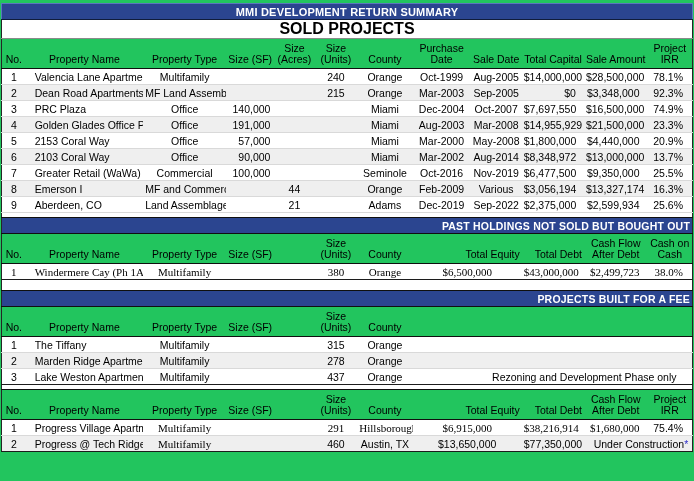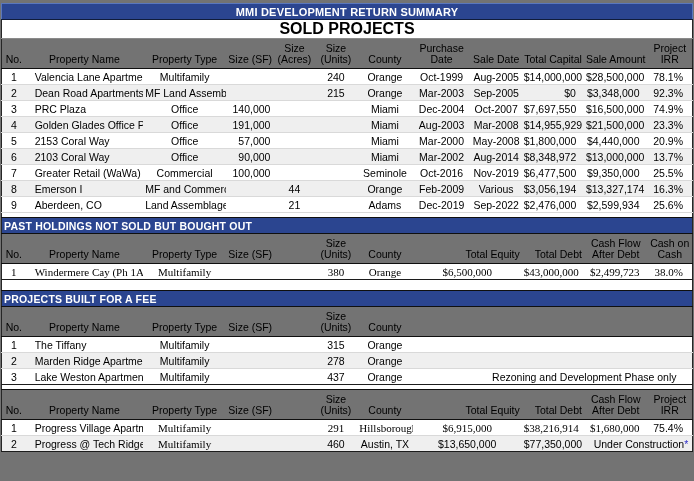--- a/index.html
+++ b/index.html
@@ -1,27 +1,27 @@
 <!DOCTYPE html>
 <html style="--navy: #2B4590; --stripe: #EFEFEF; --blue: #3333CC;"><head>
 <meta charset="utf-8">
 <style>
   :root { --navy:#2B4590; --stripe:#EFEFEF; --blue:#3333CC; }
   html,body { margin:0; padding:0; background:#fff; }
   body { font-family:"Liberation Sans", sans-serif; color:#000; }
-  .sheet { width:694px; height:481px; box-sizing:border-box; padding:3px 1px 0 1px; background:#737373; overflow:hidden; }
+  .sheet { width:694px; height:481px; box-sizing:border-box; padding:3px 1px 0 1px; background:#22c55e; overflow:hidden; }
   table { border-collapse:collapse; table-layout:fixed; width:692px; border:1px solid #262626; }
   td { padding:0 2px; overflow:hidden; white-space:nowrap; font-size:10.5px; }
   tr.main-title td {
     background:var(--navy); color:#fff; font-weight:700; text-align:center;
     font-size:11px; height:15px; letter-spacing:.2px;
     border:1px solid #5a77bd; border-bottom:1px solid #101c3a;
   }
   tr.sec-title.plain td { background:#fff; color:#000; font-weight:700; text-align:center; font-size:16px; height:13px; border-bottom:1px solid #8a8a8a; }
-  tr.sec-title.navy td  { background:var(--navy); color:#fff; font-weight:700; text-align:left; font-size:10.5px; height:15px; border-top:1px solid #0f0f0f; border-bottom:1px solid #0f0f0f; letter-spacing:.2px; }
+  tr.sec-title.navy td  { background:var(--navy); color:#fff; font-weight:700; text-align:right; font-size:10.5px; height:15px; border-top:1px solid #0f0f0f; border-bottom:1px solid #0f0f0f; letter-spacing:.2px; }
   tr.head td { font-weight:400; font-size:10.5px; vertical-align:bottom; border-bottom:1px solid #0f0f0f; white-space:pre-line; line-height:1.12; padding:1px 2px 2px 2px; height:26px; }
   tr.data td { height:15px; border-bottom:1px solid #d9d9d9; background:#fff; }
   tr.data.stripe td { background:var(--stripe); }
   tr.data.last td { border-bottom:1px solid #1c1c1c; }
   tr.spacer td { background:#fff; border-bottom:1px solid #0f0f0f; }
   .serif, td.serif { font-family:"Liberation Serif", serif; font-size:11px; }
   tr.serif td { font-family:"Liberation Serif", serif; font-size:11px; }
   .al-c { text-align:center; }
   .al-l { text-align:left; padding-left:9px; }
   .al-l8 { text-align:center; padding-left:8px; }
@@ -189,21 +189,21 @@
         <tr class="data">
           <td colspan="1" class="al-c">9</td>
           <td colspan="1" class="al-l">Aberdeen, CO</td>
           <td colspan="1" class="al-c">Land Assemblage</td>
           <td colspan="1" class="al-rsf"></td>
           <td colspan="1" class="al-c">21</td>
           <td colspan="1" class="al-c"></td>
           <td colspan="1" class="al-c">Adams</td>
           <td colspan="1" class="al-c">Dec-2019</td>
           <td colspan="1" class="al-c">Sep-2022</td>
-          <td colspan="1" class="al-r">$2,476,000</td>
+          <td colspan="1" class="al-r">$2,375,000</td>
           <td colspan="1" class="al-r">$2,599,934</td>
           <td colspan="1" class="al-rirr">25.6%</td>
         </tr>
         <tr class="spacer">
           <td colspan="12" style="height: 4px;"></td>
         </tr>
         <tr class="sec-title navy">
           <td colspan="12">PAST HOLDINGS NOT SOLD BUT BOUGHT OUT</td>
         </tr>
         <tr class="head">

